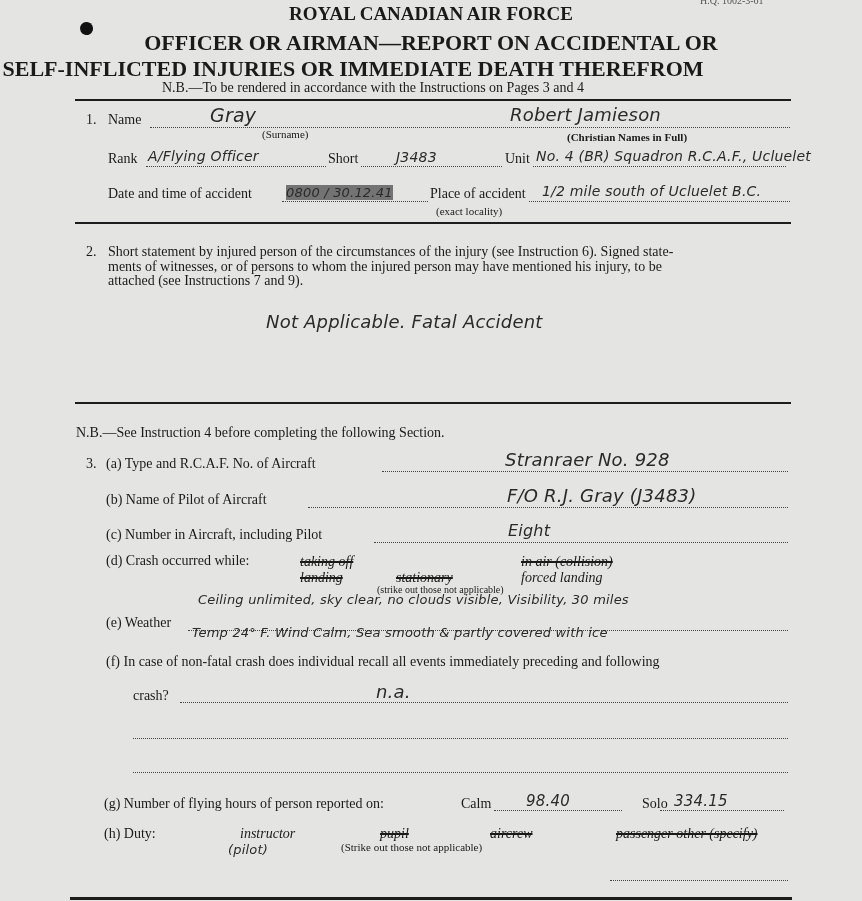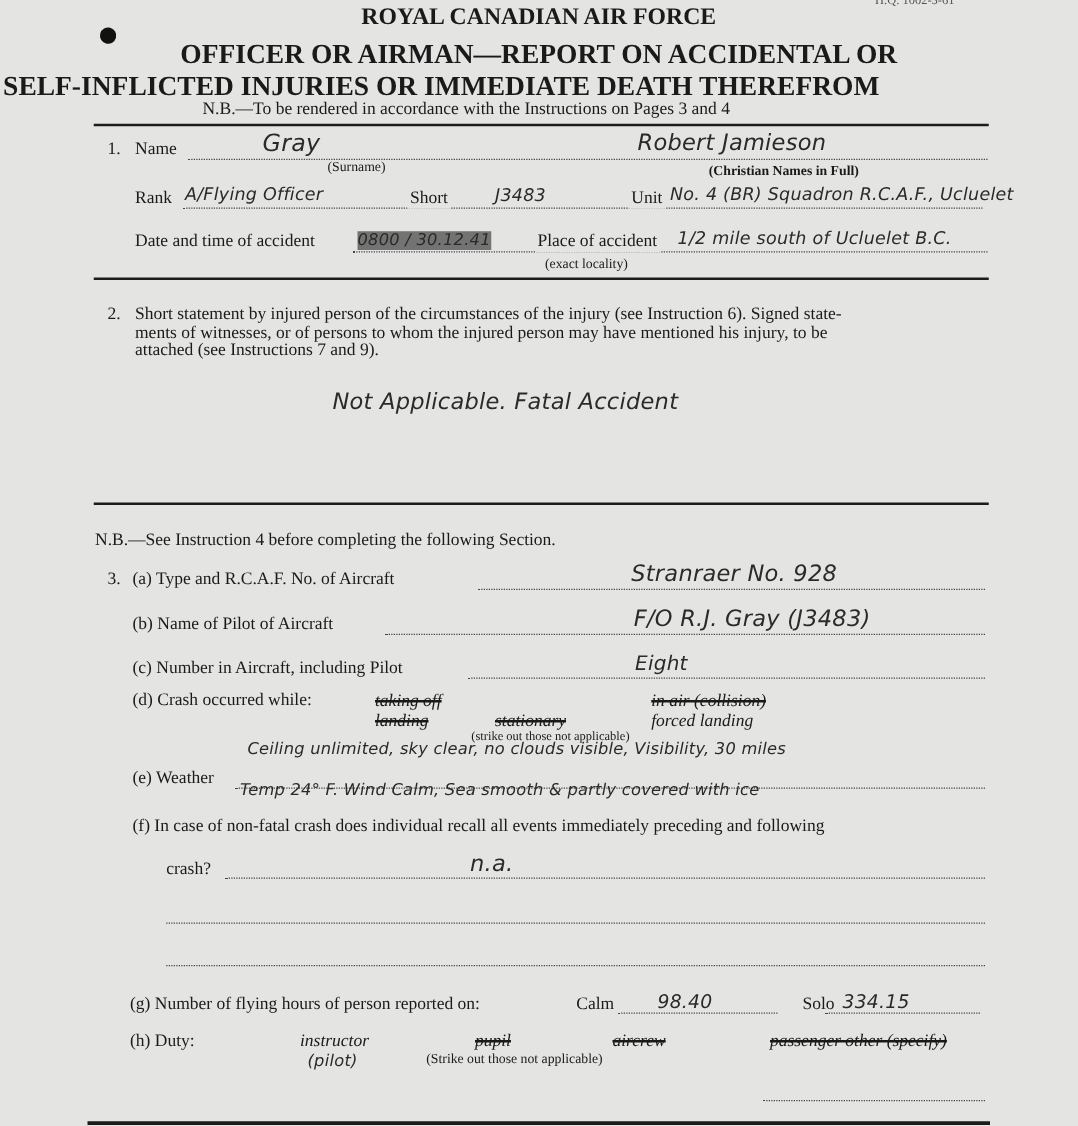--- a/index.html
+++ b/index.html
@@ -111,20 +111,20 @@
   <div class="abs" style="left:104px;top:796px;font-size:14px;">(g) Number of flying hours of person reported on:</div>
   <div class="abs" style="left:461px;top:796px;font-size:14px;">Calm</div>
   <div class="dots" style="left:494px;top:810px;width:128px;"></div>
   <div class="abs hw" style="left:526px;top:792px;font-size:15px;">98.40</div>
   <div class="abs" style="left:626px;top:796px;font-size:14px;margin-left:16px;">Solo</div>
   <div class="dots" style="left:660px;top:810px;width:124px;"></div>
   <div class="abs hw" style="left:674px;top:792px;font-size:15px;">334.15</div>
 
   <div class="abs" style="left:104px;top:826px;font-size:14px;">(h) Duty:</div>
   <div class="abs it" style="left:240px;top:826px;font-size:14px;">instructor</div>
-  <div class="abs hw" style="left:228px;top:842px;font-size:13px;margin-left:18px;">(pilot)</div>
+  <div class="abs hw" style="left:228px;top:842px;font-size:13px;">(pilot)</div>
   <div class="abs it strike" style="left:380px;top:826px;font-size:14px;">pupil</div>
   <div class="abs it strike" style="left:490px;top:826px;font-size:14px;">aircrew</div>
   <div class="abs it strike" style="left:616px;top:826px;font-size:14px;">passenger other (specify)</div>
   <div class="abs small" style="left:341px;top:841px;font-size:11px;">(Strike out those not applicable)</div>
   <div class="dots" style="left:610px;top:880px;width:178px;"></div>
 </div>
 <div class="rule" style="left:70px;top:897px;width:722px;height:3px;"></div>
 
 </body></html>

